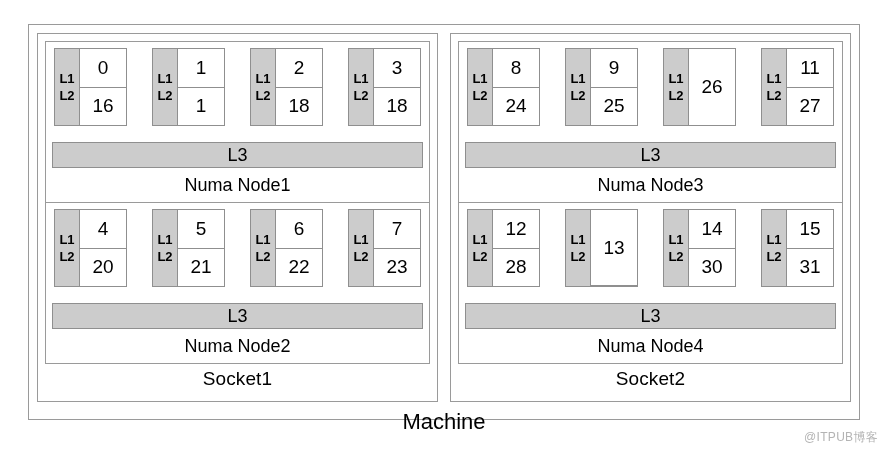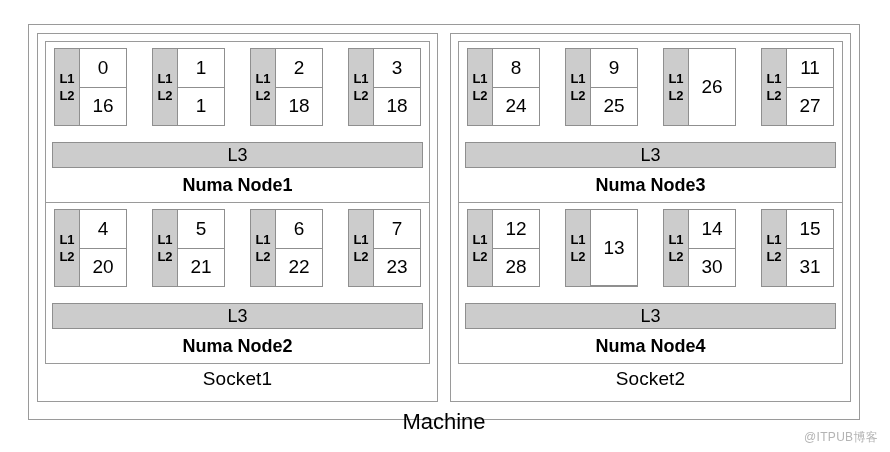--- a/index.html
+++ b/index.html
@@ -74,21 +74,20 @@
   }
   .numa-box + .numa-box {
     border-top: none;
   }
   .numa-label {
     text-align: center;
     font-size: 18px;
     line-height: 34px;
     height: 34px;
     flex: 0 0 auto;
-    font-weight: bold;
   }
 
   
   .cores-strip {
     display: flex;
     flex-direction: row;
     justify-content: space-between;
     padding: 0 2px;
     flex: 0 0 auto;
   }

